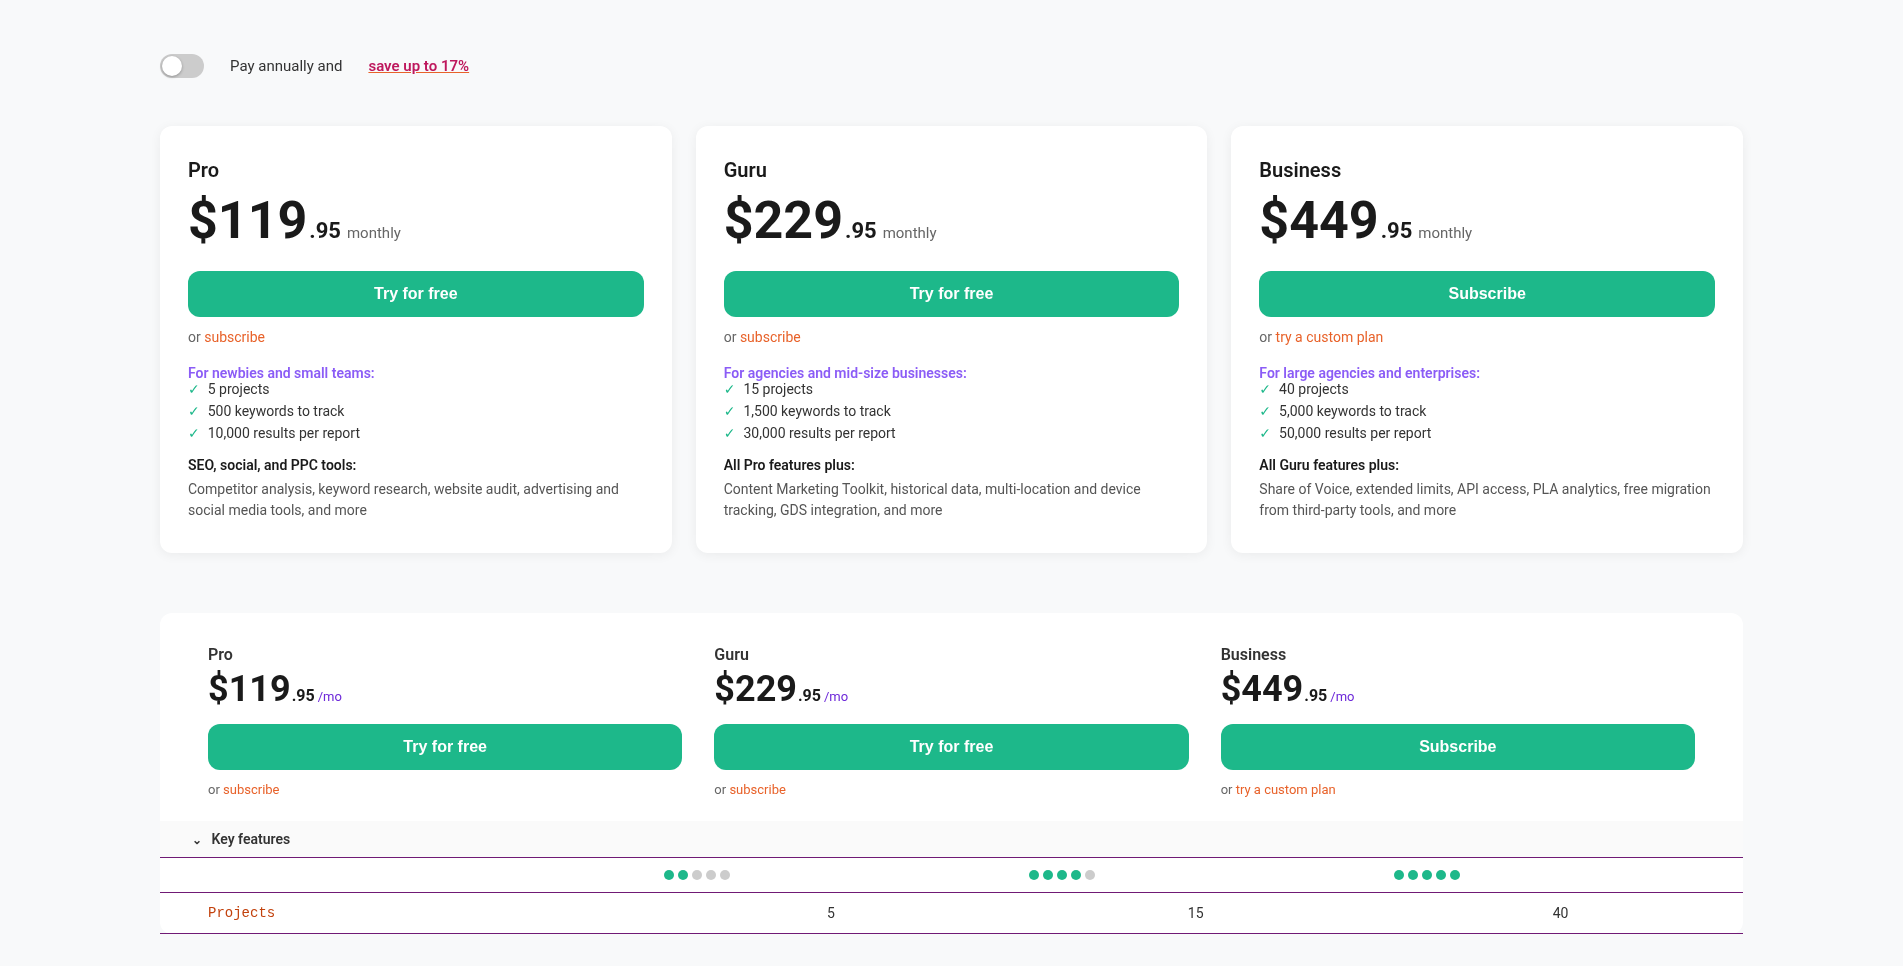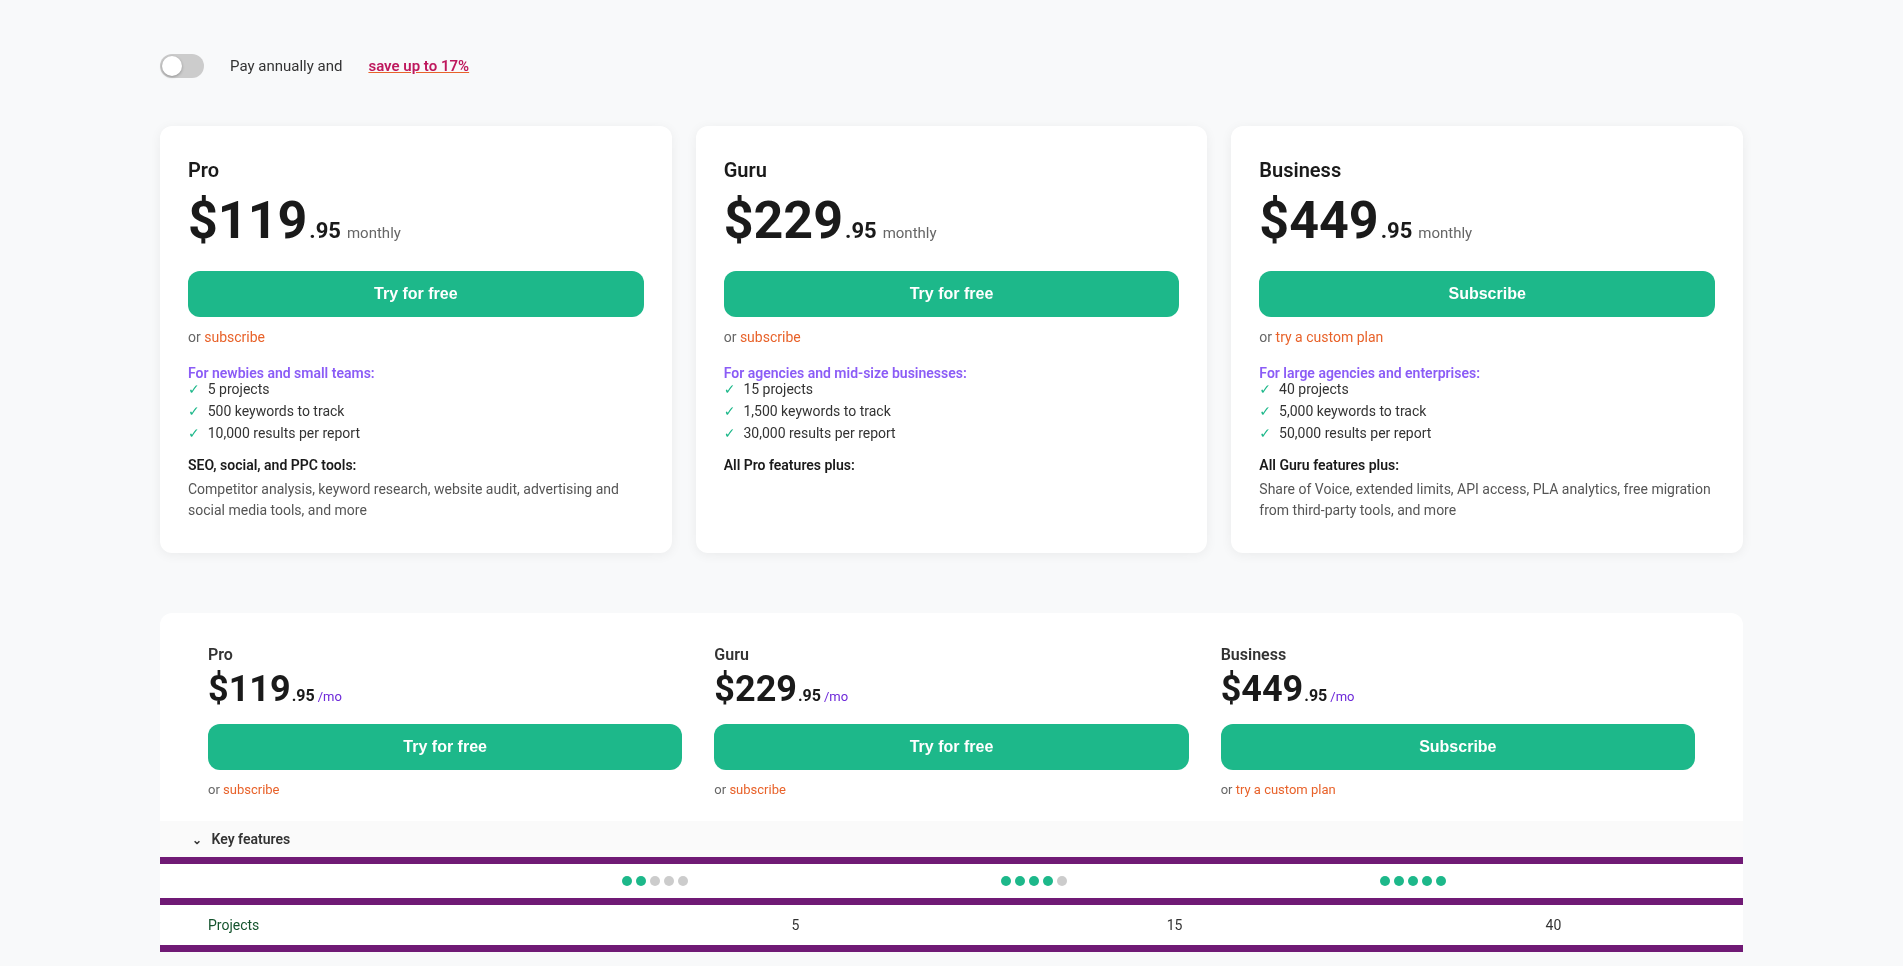--- a/index.html
+++ b/index.html
@@ -243,34 +243,35 @@
     }
     .compare-table {
       width: 100%;
       border-collapse: collapse;
       margin-top: 24px;
     }
     .compare-table td {
       padding: 12px 16px;
       font-size: 14px;
       color: #333;
-      border-bottom: 7px solid #701a75;
+      border-bottom: 1px solid #701a75;
     }
     .compare-table .section-row td {
       background: #fafafa;
       font-weight: 600;
       padding: 10px 32px;
       cursor: pointer;
     }
     .compare-table .section-row td:first-child {
       padding-left: 32px;
     }
     .compare-table .data-row td:first-child {
       padding-left: 48px;
-      color: #14532d;
+      color: #c2410c;
+      font-family: Liberation Mono, monospace;
     }
     .compare-table .data-row td {
       text-align: center;
     }
     .compare-table .data-row td:first-child {
       text-align: left;
     }
     .dots-row {
       display: flex;
       gap: 4px;
@@ -357,20 +358,21 @@
         <li>
             <span class="check-icon">✓</span>
             <span>1,500 keywords to track</span>
           </li>
         <li>
             <span class="check-icon">✓</span>
             <span>30,000 results per report</span>
           </li>
       </ul>
       <div class="extras-title">All Pro features plus:</div>
+      <div class="extras-text">Content Marketing Toolkit, historical data, multi-location and device tracking, GDS integration, and more</div>
     </div>
 
     <div class="pricing-card">
       <div class="plan-name">Business</div>
       <div class="price-row">
         <span class="price-main">$449</span>
         <span class="price-cents">.95</span>
         <span class="price-period">monthly</span>
       </div>
       <button class="btn-primary">Subscribe</button>

